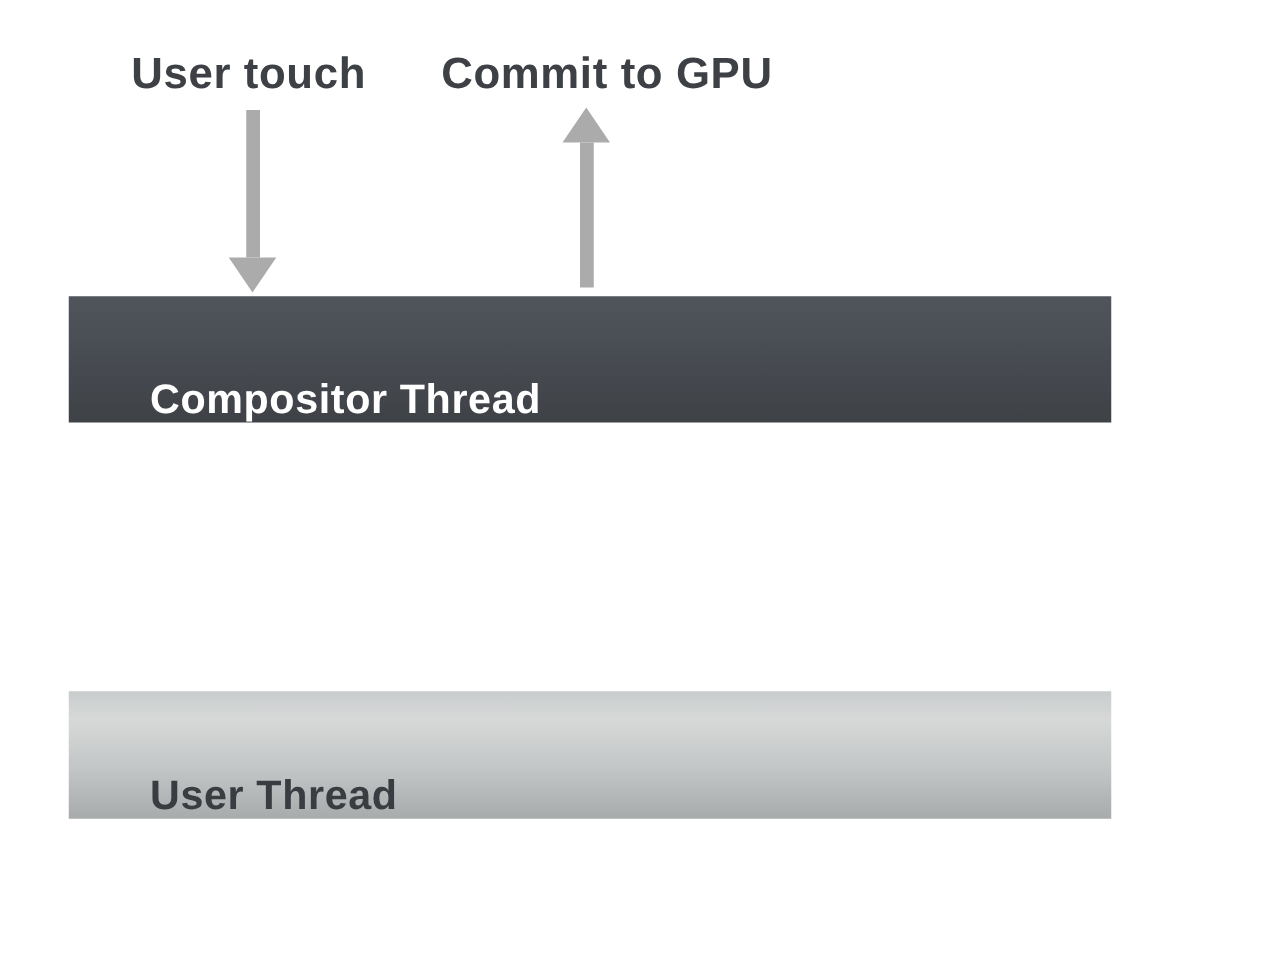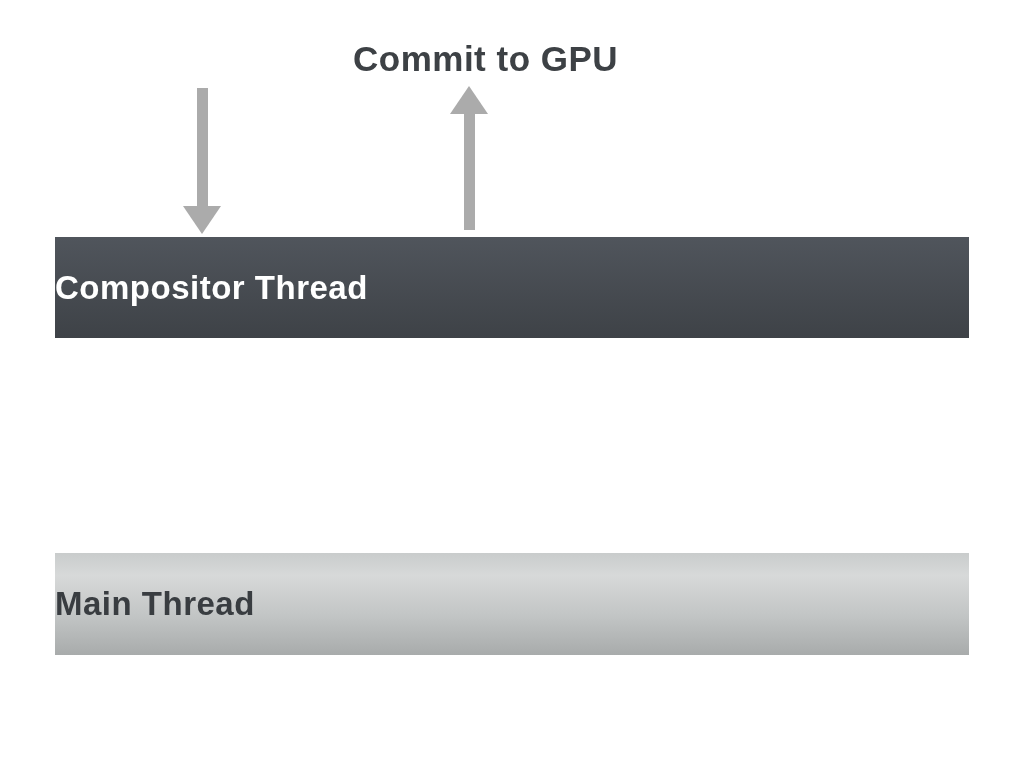--- a/index.html
+++ b/index.html
@@ -52,24 +52,25 @@
   .arrow.down .shaft { height: 118px; }
   .arrow.down .head { border-top: 28px solid var(--arrow, #ababab); }
   .arrow.up { left: 450px; top: 86px; height: 144px; }
   .arrow.up .head { border-bottom: 28px solid var(--arrow, #ababab); }
   .arrow.up .shaft { height: 116px; }
 
   
   .bar {
     position: absolute;
     left: 55px;
-    width: 914px;
+    width: 834px;
     display: flex;
-    align-items: center;
+    align-items: flex-end;
     box-sizing: border-box;
+    padding-left: 65px;
   }
   .bar .bar-label {
     font-size: 33px;
     font-weight: 700;
     letter-spacing: 0.5px;
     white-space: nowrap;
   }
   .bar.compositor {
     top: 237px;
     height: 101px;
@@ -91,34 +92,35 @@
   }
   .bar.main .bar-label {
     color: var(--main-text, #393d41);
   }
 </style>
 </head>
 <body>
 
 <div class="canvas">
 
+  <span class="top-label user-touch">User touch</span>
 
   <span class="top-label commit-gpu">Commit to GPU</span>
 
   <div class="arrow down">
     <div class="shaft"></div>
     <div class="head"></div>
   </div>
 
   <div class="arrow up">
     <div class="head"></div>
     <div class="shaft"></div>
   </div>
 
   <div class="bar compositor">
     <span class="bar-label">Compositor Thread</span>
   </div>
 
   <div class="bar main">
-    <span class="bar-label">Main Thread</span>
+    <span class="bar-label">User Thread</span>
   </div>
 
 </div>
 
 </body></html>

